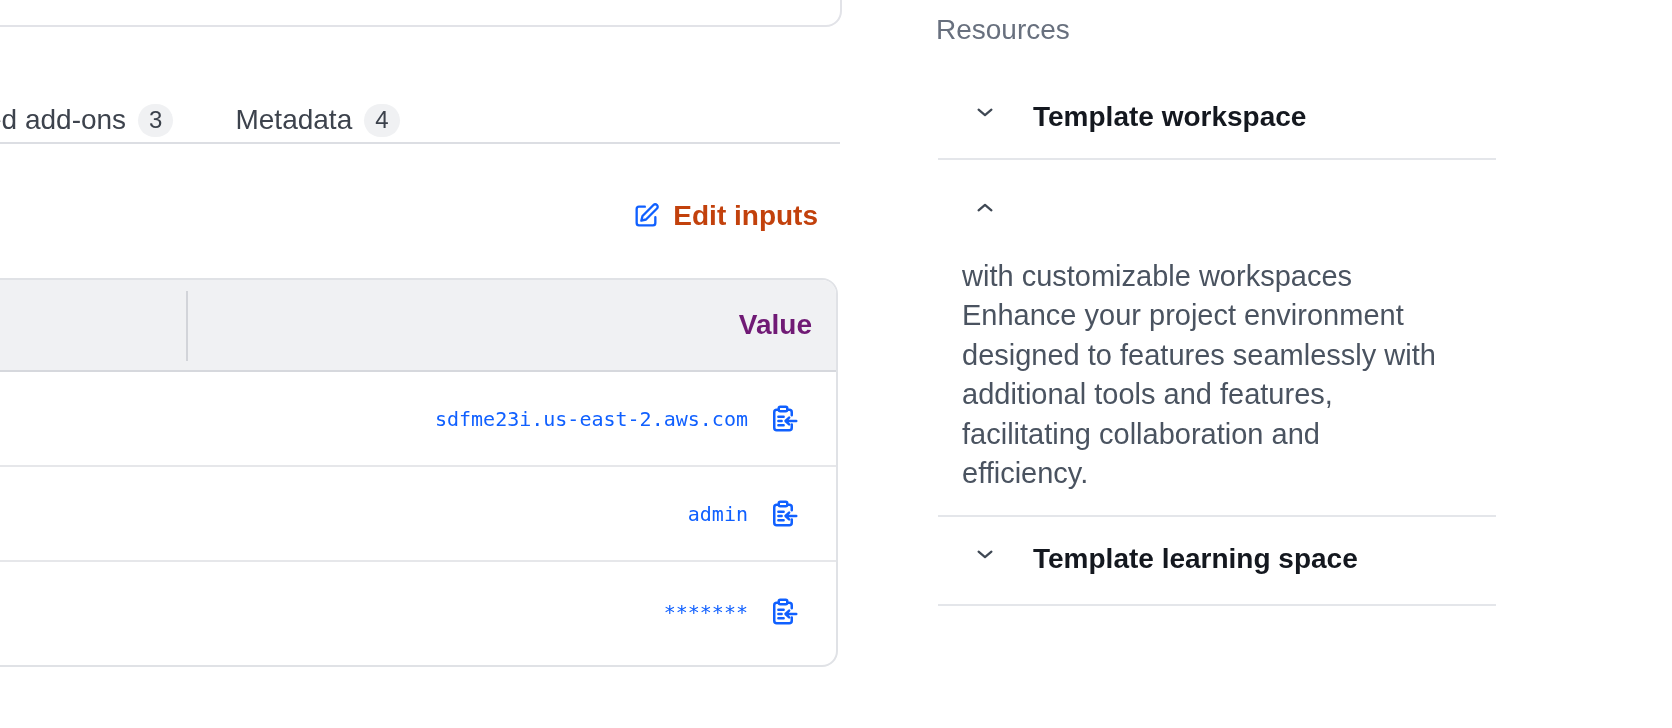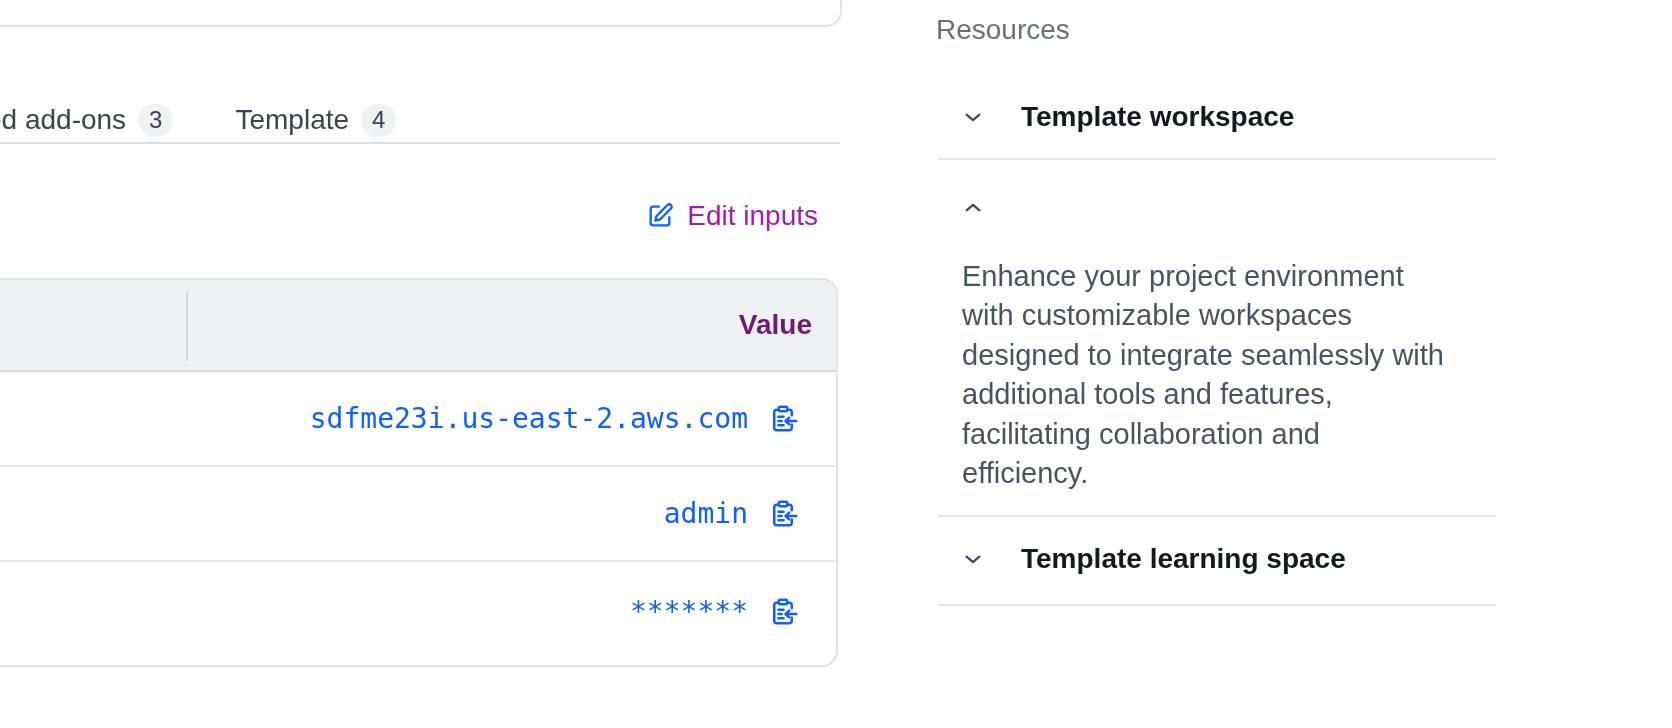--- a/index.html
+++ b/index.html
@@ -14,38 +14,38 @@
   .tab{display:flex;align-items:center;column-gap:12px;cursor:pointer;}
   .tab-label{font-size:28px;color:#3d434d;white-space:nowrap;}
   .tab-label.clipped{margin-left:-14px;}
   .tab-badge{height:33px;min-width:34px;padding:0 11px;border-radius:999px;background:#f0f1f3;
              color:#3b414b;font-size:24px;display:flex;align-items:center;justify-content:center;box-sizing:border-box;}
   .tab-divider{position:absolute;left:0;top:142px;width:840px;height:2px;background:#dcdee3;}
 
   .edit-row{position:absolute;left:0;top:200px;width:838px;display:flex;justify-content:flex-end;
             align-items:center;column-gap:13px;padding-right:20px;box-sizing:border-box;}
   .edit-link{display:flex;align-items:center;column-gap:13px;background:none;border:none;padding:0;cursor:pointer;}
-  .edit-link span{font-size:28px;font-weight:400;color:#a21caf;}
+  .edit-link span{font-size:28px;font-weight:700;color:#c2410c;}
 
   .table-card{position:absolute;left:-160px;top:278px;width:998px;height:389px;background:#fff;
               border:2px solid #e0e2e6;border-radius:16px;box-sizing:border-box;overflow:hidden;}
   .t-head{position:relative;height:92px;background:#f0f1f3;border-bottom:2px solid #d6d8dd;
           display:flex;align-items:center;justify-content:flex-end;padding-right:24px;box-sizing:border-box;}
   .t-head .col-sep{position:absolute;left:344px;top:11px;width:2px;height:70px;background:#d2d4d9;}
   .value-h{font-size:28px;font-weight:700;color:#701a75;}
   .t-row{height:95px;display:flex;align-items:center;justify-content:flex-end;column-gap:20px;
          padding-right:38px;box-sizing:border-box;border-bottom:2px solid #e6e7ea;}
   .t-row:last-child{border-bottom:none;height:99px;}
-  .mono-value{font-family:"DejaVu Sans Mono","Liberation Mono",monospace;font-size:28px;color:#1060ff;white-space:nowrap;}
+  .mono-value{font-family:"DejaVu Sans Mono","Liberation Mono",monospace;font-size:20px;color:#1060ff;white-space:nowrap;}
   .copy-btn{background:none;border:none;padding:0;cursor:pointer;line-height:0;}
 
   
   .right-panel{position:absolute;left:936px;top:0;width:562px;height:728px;text-decoration:underline;}
   .resources-label{position:absolute;left:0;top:14px;font-size:28px;color:#68707e;}
-  .acc-row{position:absolute;left:26px;display:flex;align-items:center;column-gap:37px;cursor:pointer;}
+  .acc-row{position:absolute;left:38px;display:flex;align-items:flex-start;column-gap:37px;cursor:pointer;}
   .acc-row .title{font-size:28px;font-weight:700;color:#14181f;white-space:nowrap;}
   .acc-row.r1{top:101px;}
   .acc-row.r2{top:197px;}
   .acc-row.r3{top:543px;}
   .p-divider{position:absolute;left:2px;width:558px;height:2px;background:#e4e6ea;}
   .d1{top:158px;} .d2{top:515px;} .d3{top:604px;}
   .acc-body{position:absolute;left:26px;top:257px;width:520px;font-size:29px;line-height:39.4px;color:#4a5360;}
   .chev{flex:0 0 auto;}
 </style>
 </head>
@@ -54,21 +54,21 @@
 <div class="screen">
 
   <div class="top-card"></div>
 
   <nav class="tab-bar">
     <div class="tab">
       <span class="tab-label clipped">ed add-ons</span>
       <span class="tab-badge">3</span>
     </div>
     <div class="tab">
-      <span class="tab-label">Template</span>
+      <span class="tab-label">Metadata</span>
       <span class="tab-badge">4</span>
     </div>
   </nav>
   <div class="tab-divider"></div>
 
   <div class="edit-row">
     <button class="edit-link">
       <svg class="icn" width="28" height="28" viewBox="0 0 24 24" fill="none" stroke="#1060ff" stroke-width="2" stroke-linecap="round" stroke-linejoin="round">
         <path d="M11 4H6a2 2 0 0 0-2 2v12a2 2 0 0 0 2 2h12a2 2 0 0 0 2-2v-5"></path>
         <path d="M18.4 2.6a2.1 2.1 0 0 1 3 3L12 15l-4 1 1-4 9.4-9.4z"></path>
@@ -135,23 +135,23 @@
 
     <div class="p-divider d1"></div>
 
     <div class="acc-row r2">
       <svg class="chev" width="22" height="22" viewBox="0 0 24 24" fill="none" stroke="#3f4854" stroke-width="2.4" stroke-linecap="round" stroke-linejoin="round">
         <polyline points="5,14.5 12,8.5 19,14.5"></polyline>
       </svg>
     </div>
 
     <div class="acc-body">
+      <div>with customizable workspaces</div>
       <div>Enhance your project environment</div>
-      <div>with customizable workspaces</div>
-      <div>designed to integrate seamlessly with</div>
+      <div>designed to features seamlessly with</div>
       <div>additional tools and features,</div>
       <div>facilitating collaboration and</div>
       <div>efficiency.</div>
     </div>
 
     <div class="p-divider d2"></div>
 
     <div class="acc-row r3">
       <svg class="chev" width="22" height="22" viewBox="0 0 24 24" fill="none" stroke="#3f4854" stroke-width="2.4" stroke-linecap="round" stroke-linejoin="round">
         <polyline points="5,9.5 12,15.5 19,9.5"></polyline>

